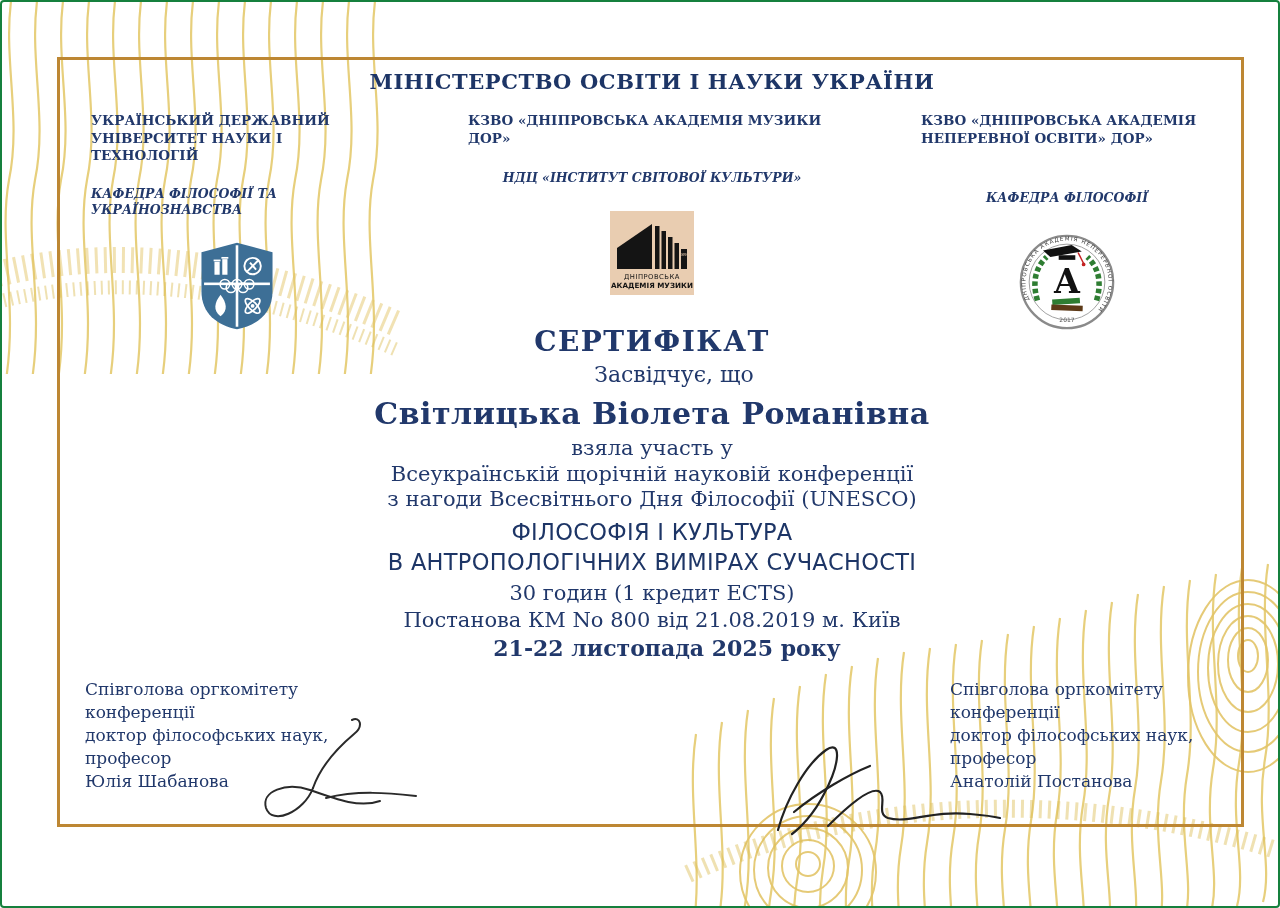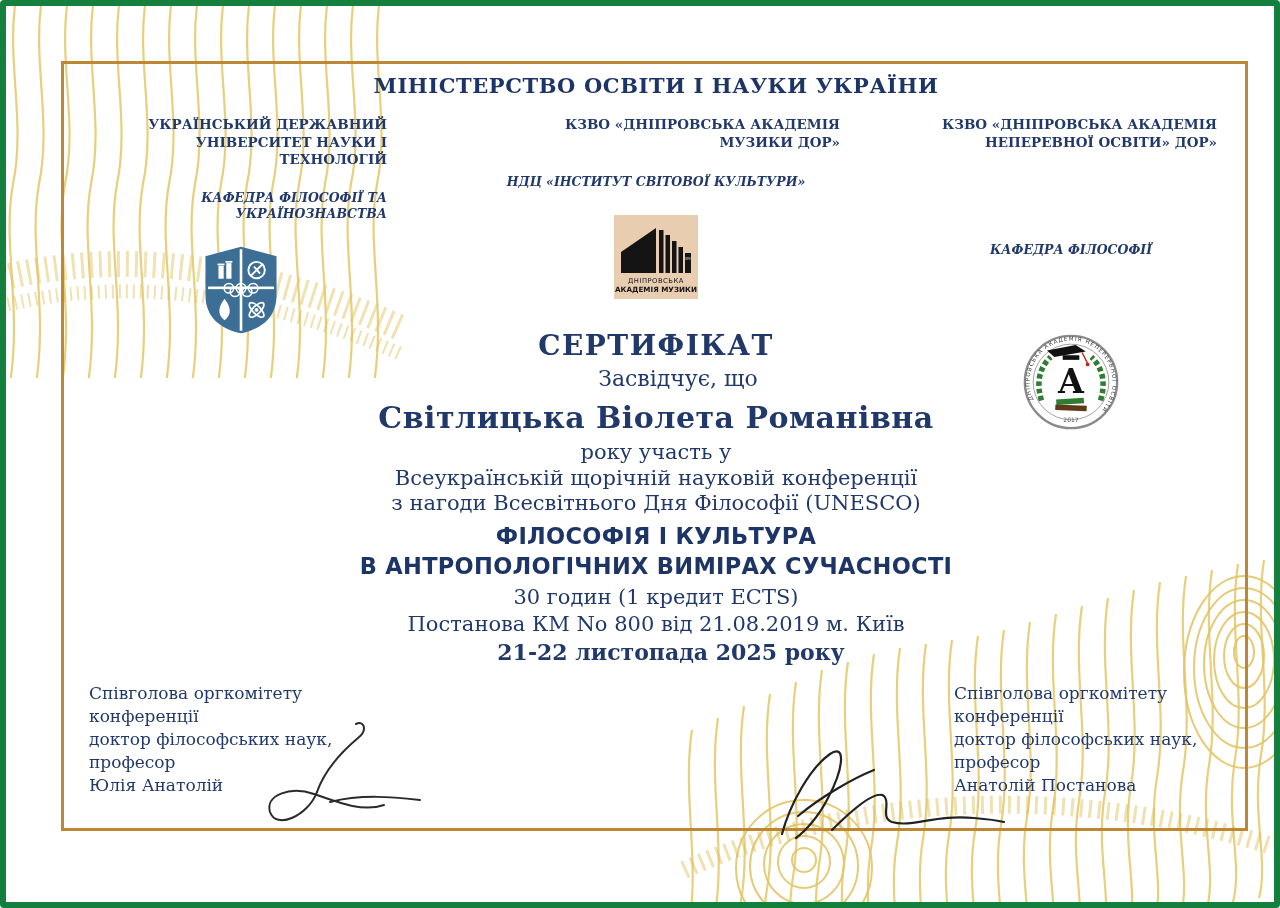--- a/index.html
+++ b/index.html
@@ -1,61 +1,61 @@
 <!DOCTYPE html>
 <html><head>
 <meta charset="utf-8">
 <style>
   html,body{margin:0;padding:0;background:#ffffff;}
   .page{
     position:relative;width:1280px;height:908px;background:#ffffff;
-    overflow:hidden;box-sizing:border-box;border:6px solid #15803d;border-radius:4px;
+    overflow:hidden;box-sizing:border-box;border:2px solid #15803d;border-radius:4px;
     font-family:"DejaVu Serif","Liberation Serif",serif;color:#21386b;
   }
   .ornament{position:absolute;z-index:0;pointer-events:none;}
   .orn-tl{left:0;top:0;}
   .orn-br{right:0;bottom:0;}
   .frame{
     position:absolute;left:55px;top:55px;width:1187px;height:770px;
     border:3px solid #bd8733;z-index:1;box-sizing:border-box;
   }
   .content{position:absolute;left:55px;top:55px;width:1190px;z-index:2;}
   .ministry{
     margin-top:12px;text-align:center;font-weight:bold;font-size:21px;
     letter-spacing:0.6px;color:#1d3566;
   }
   .org-row{
     display:flex;justify-content:space-between;align-items:flex-start;
     padding:0 34px;margin-top:18px;
   }
-  .org-col{display:flex;flex-direction:column;align-items:center;text-align:right;}
+  .org-col{display:flex;flex-direction:column;align-items:center;text-align:left;}
   .org-col.left{width:292px;}
   .org-col.center{width:368px;}
-  .org-col.right{width:292px;gap:48px;}
+  .org-col.right{width:292px;}
   .org-name{
     font-weight:bold;font-size:13.5px;line-height:1.3;color:#21386b;
     min-height:58px;
   }
   .org-dept{
     font-weight:bold;font-style:italic;font-size:12.5px;line-height:1.3;
     color:#21386b;margin-top:16px;min-height:48px;
   }
   .logo-wrap{margin-top:6px;}
   .main-block{
     position:absolute;left:55px;top:322px;width:1190px;text-align:center;z-index:2;
     color:#21386b;
   }
   .cert-title{font-size:28px;font-weight:bold;letter-spacing:1.5px;line-height:36px;}
   .certifies{font-size:22px;line-height:30px;padding-left:44px;}
   .holder-name{font-size:30px;font-weight:bold;line-height:42px;margin-top:3px;letter-spacing:0.5px;}
   .took-part{font-size:21px;line-height:27px;}
   .event-line{font-size:21px;line-height:25px;}
   .conf-title{
     font-family:"DejaVu Sans","Liberation Sans",sans-serif;
-    font-size:22.5px;font-weight:bold;line-height:30px;color:#1d3566;letter-spacing:0.3px;
+    font-size:22.5px;font-weight:normal;line-height:30px;color:#1d3566;letter-spacing:0.3px;
   }
   .conf-title.first{margin-top:5px;}
   .hours{font-size:21px;line-height:27px;margin-top:3px;}
   .decree{font-size:21px;line-height:26px;}
   .event-date{font-size:22px;font-weight:bold;line-height:31px;padding-left:30px;}
   .signer{position:absolute;z-index:2;font-size:17px;line-height:23px;color:#21386b;}
   .signer.left{left:83px;top:676px;width:330px;}
   .signer.right{left:948px;top:676px;width:280px;}
   .sig{position:absolute;z-index:3;}
   .sig-left{left:228px;top:712px;}
@@ -168,21 +168,21 @@
                 <circle cx="45" cy="50" r="5.5"></circle>
                 <circle cx="59" cy="50" r="5.5"></circle>
               <circle cx="38" cy="54" r="5.5"></circle>
                 <circle cx="52" cy="54" r="5.5"></circle>
             </g>
           </svg>
         </div>
       </div>
 
       <div class="org-col center">
-        <div class="org-name" style="min-height:42px;margin-left:26px;">КЗВО «ДНІПРОВСЬКА АКАДЕМІЯ МУЗИКИ ДОР»</div>
+        <div class="org-name" style="min-height:42px;">КЗВО «ДНІПРОВСЬКА АКАДЕМІЯ МУЗИКИ ДОР»</div>
         <div class="org-dept" style="min-height:34px;">НДЦ «ІНСТИТУТ СВІТОВОЇ КУЛЬТУРИ»</div>
         <div class="logo-wrap" style="margin-top:7px;">
           <svg width="84" height="84" viewBox="0 0 84 84">
             <rect x="0" y="0" width="84" height="84" fill="#e9cdb1"></rect>
             <polygon points="7,58 7,37 42,13 42,58" fill="#141414"></polygon>
             <rect x="45" y="15" width="4.5" height="43" fill="#141414"></rect>
             <rect x="51.5" y="20" width="4.5" height="38" fill="#141414"></rect>
             <rect x="58" y="26" width="4.5" height="32" fill="#141414"></rect>
             <rect x="64.5" y="32" width="4.5" height="26" fill="#141414"></rect>
             <rect x="71" y="38" width="6" height="20" fill="#141414"></rect>
@@ -219,36 +219,36 @@
           </svg>
         </div>
       </div>
     </div>
   </div>
 
   <div class="main-block">
     <div class="cert-title">СЕРТИФІКАТ</div>
     <div class="certifies">Засвідчує, що</div>
     <div class="holder-name">Світлицька Віолета Романівна</div>
-    <div class="took-part">року участь у</div>
+    <div class="took-part">взяла участь у</div>
     <div class="event-line">Всеукраїнській щорічній науковій конференції</div>
     <div class="event-line">з нагоди Всесвітнього Дня Філософії (UNESCO)</div>
     <div class="conf-title first">ФІЛОСОФІЯ І КУЛЬТУРА</div>
     <div class="conf-title">В АНТРОПОЛОГІЧНИХ ВИМІРАХ СУЧАСНОСТІ</div>
     <div class="hours">30 годин (1 кредит ECTS)</div>
     <div class="decree">Постанова КМ No 800 від 21.08.2019 м. Київ</div>
     <div class="event-date">21-22 листопада 2025 року</div>
   </div>
 
   <div class="signer left">
     <div>Співголова оргкомітету</div>
     <div>конференції</div>
     <div>доктор філософських наук,</div>
     <div>професор</div>
-    <div>Юлія Анатолій</div>
+    <div>Юлія Шабанова</div>
   </div>
 
   <svg class="sig sig-left" width="190" height="115" viewBox="0 0 190 115">
     <g fill="none" stroke="#2a2a2a" stroke-width="2" stroke-linecap="round">
       <path d="M122,6 C130,2 134,12 124,20 C105,36 90,54 83,74"></path>
       <path d="M83,74 C74,98 42,112 36,94 C31,77 56,68 80,76 C108,86 130,94 150,87"></path>
       <path d="M96,84 C128,76 158,79 186,82"></path>
     </g>
   </svg>
 

